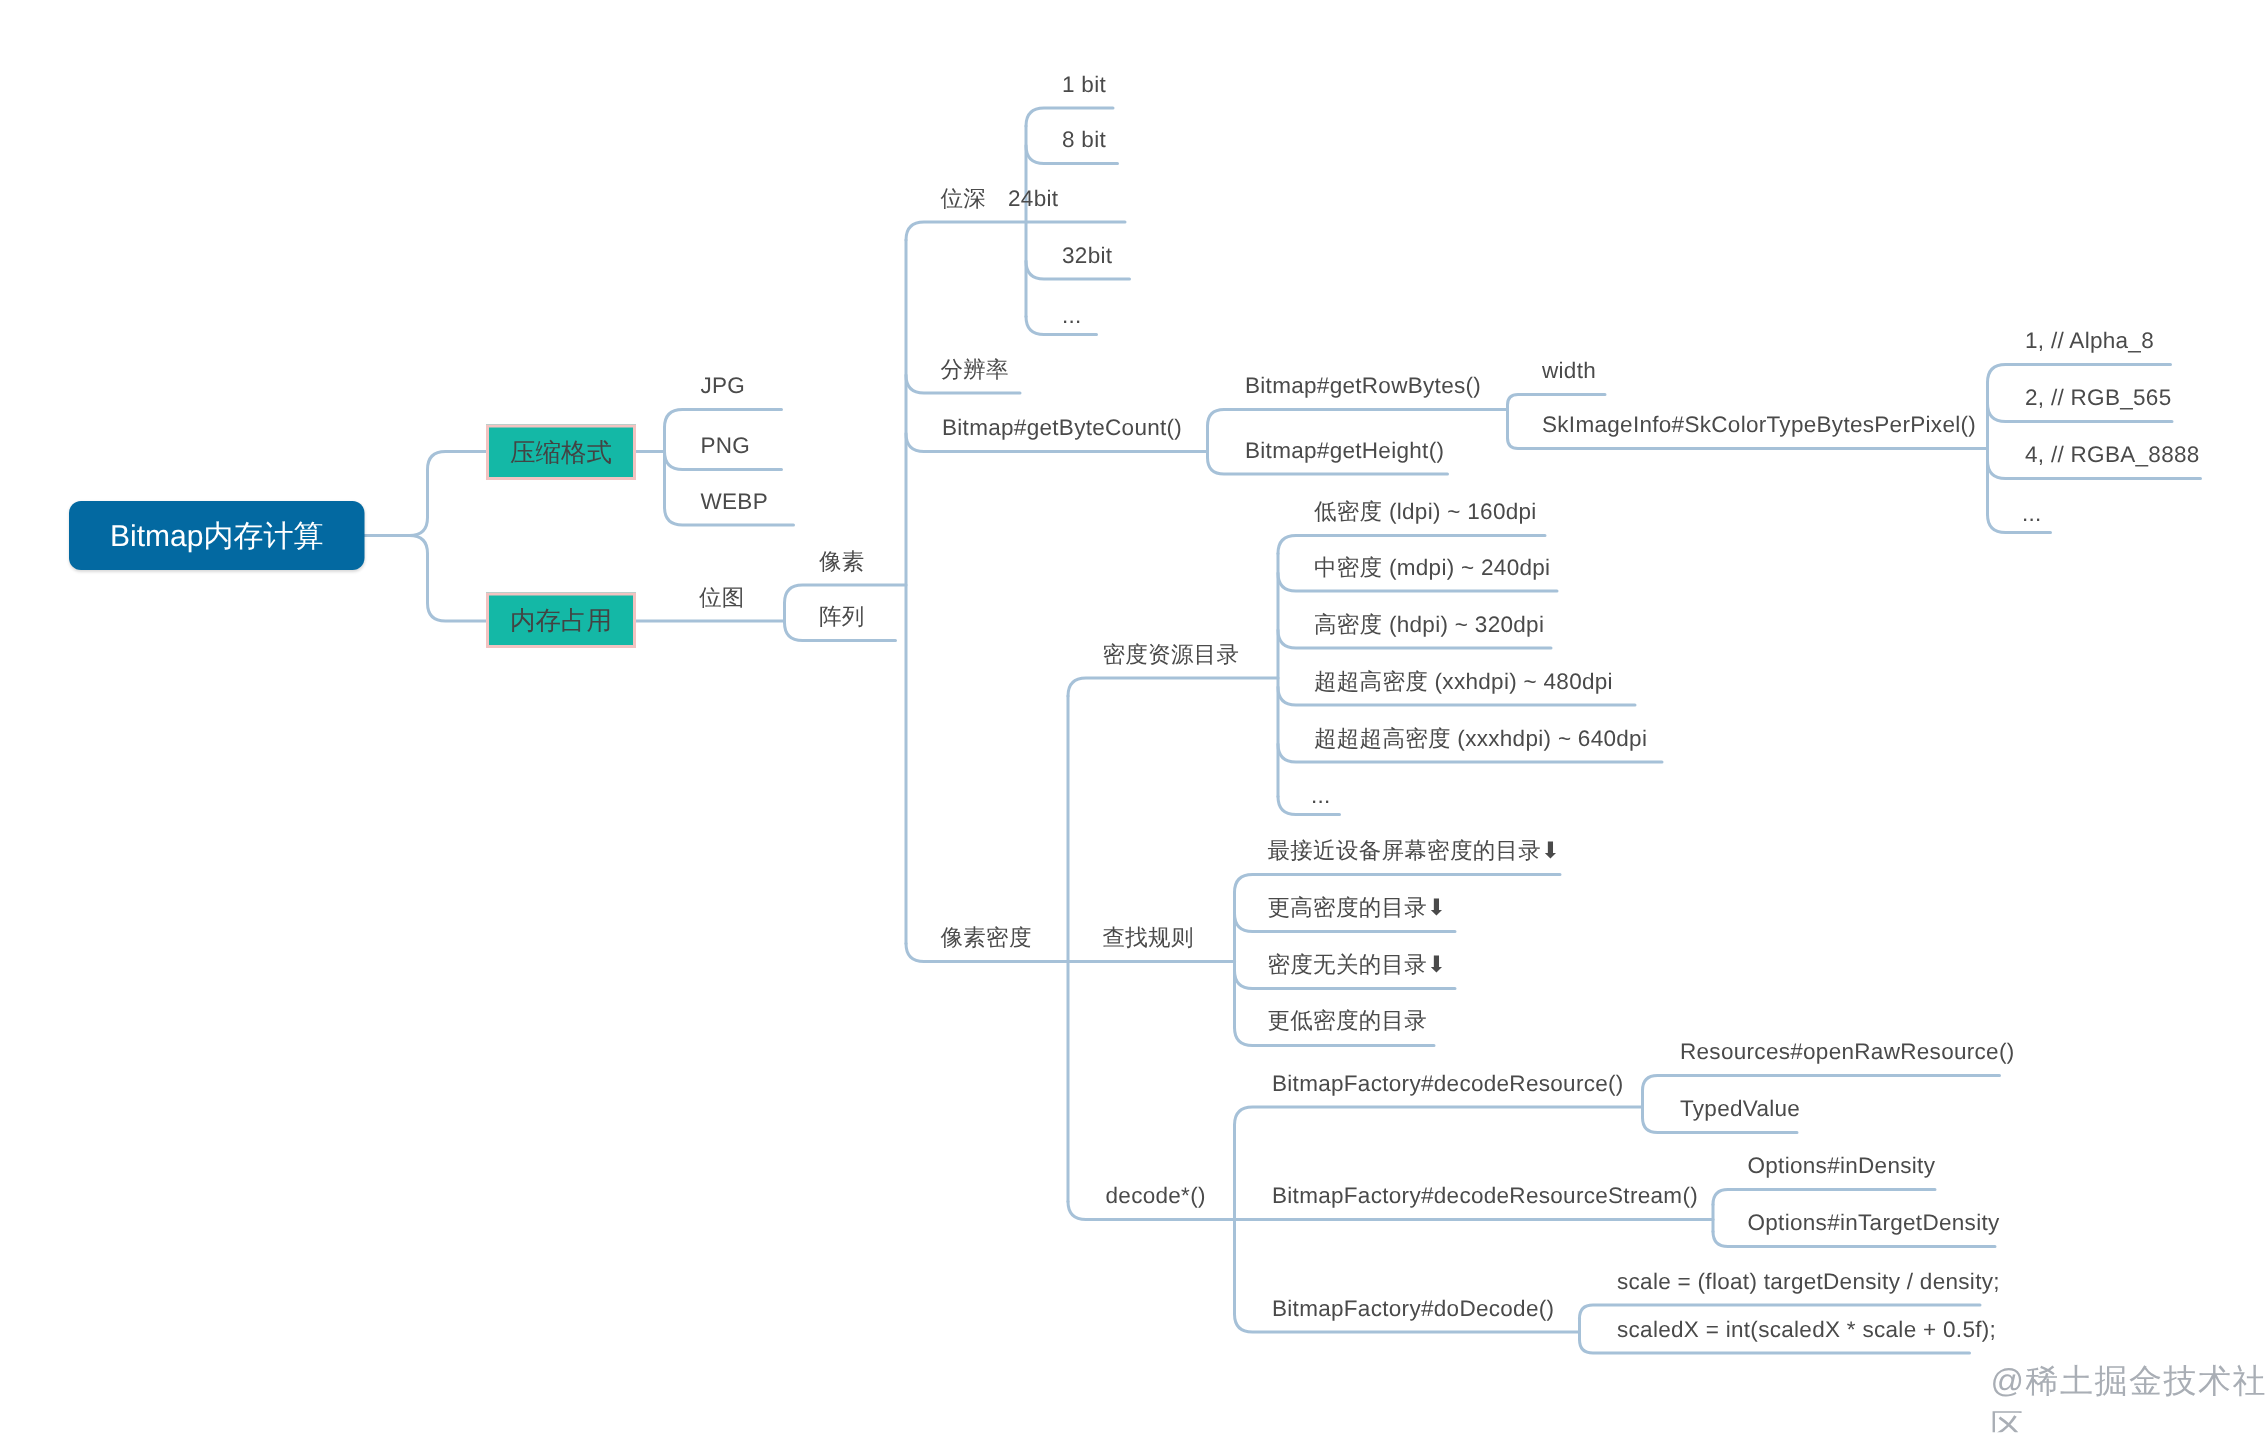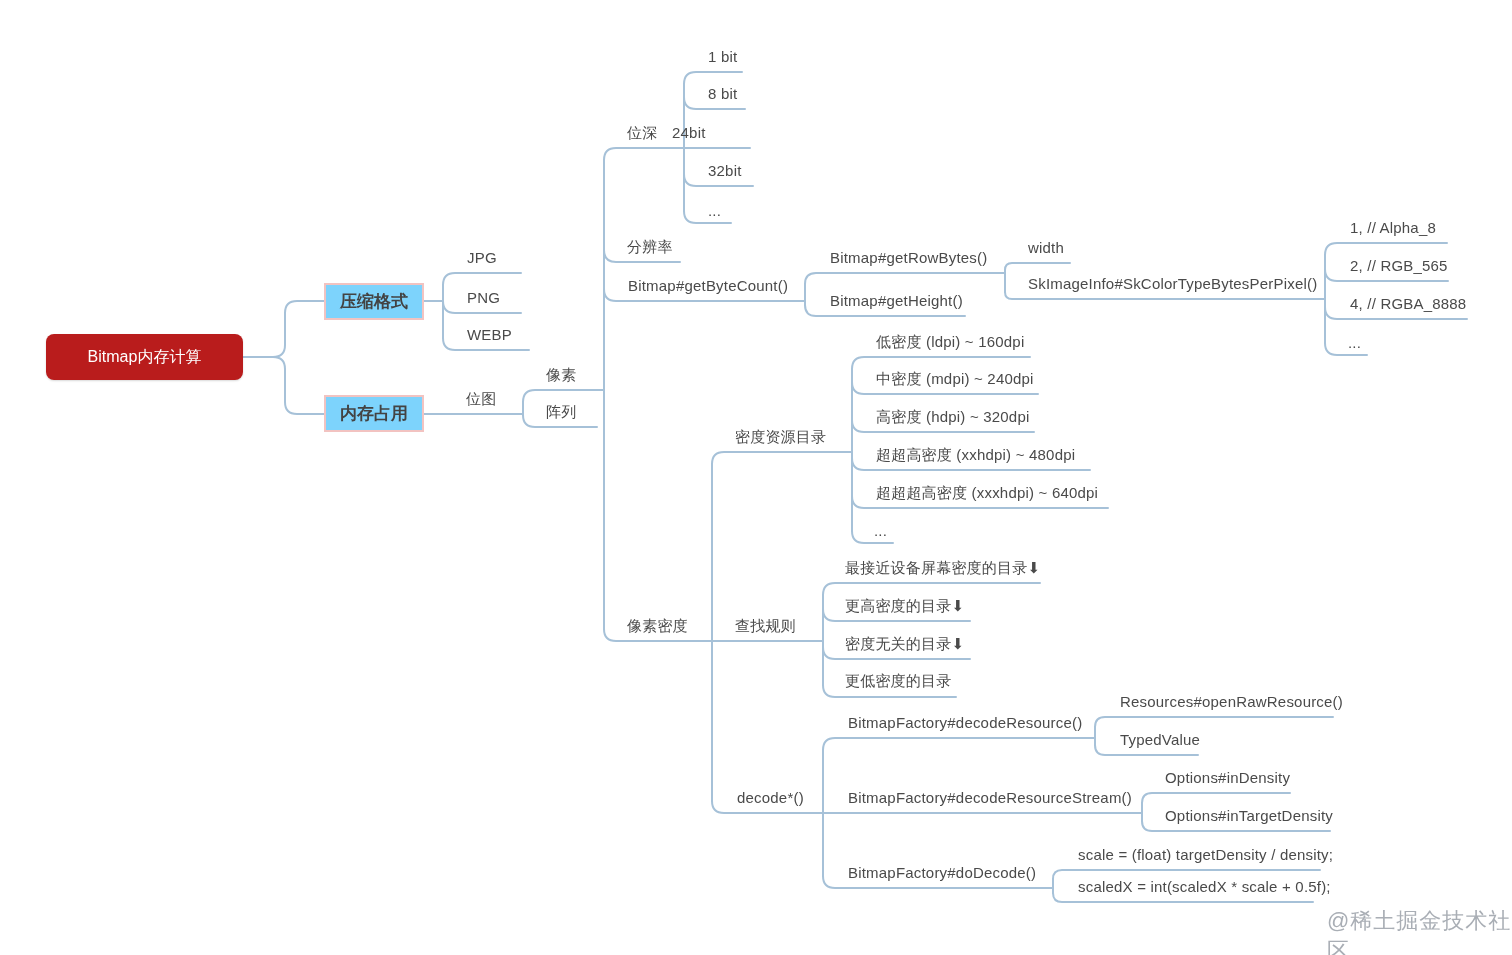--- a/index.html
+++ b/index.html
@@ -10,26 +10,26 @@
   .lines{position:absolute;left:0;top:0;}
   .label{
     position:absolute;font-size:15px;line-height:16px;color:#4a4a4a;
     white-space:nowrap;letter-spacing:0.2px;text-align:center;
   }
   .box{
     position:absolute;display:flex;align-items:center;justify-content:center;
     white-space:nowrap;box-sizing:border-box;
   }
   .root-box{
-    background:#b91c1c;color:#ffffff;font-size:16px;border-radius:8px;
+    background:#0369a1;color:#ffffff;font-size:20px;border-radius:8px;
     box-shadow:0 1px 2px rgba(0,0,0,.15);
   }
   .branch-box{
-    background:#7dd3fc;border:2px solid #f2c3c1;color:#434343;
-    font-size:17px;border-radius:0;font-weight:bold;
+    background:#14b8a6;border:2px solid #f2c3c1;color:#434343;
+    font-size:17px;border-radius:0;
   }
   .watermark{
     position:absolute;font-size:22px;color:#a9aeb5;letter-spacing:1px;
   }
 </style>
 </head>
 <body>
 
 <div class="canvas">
 

